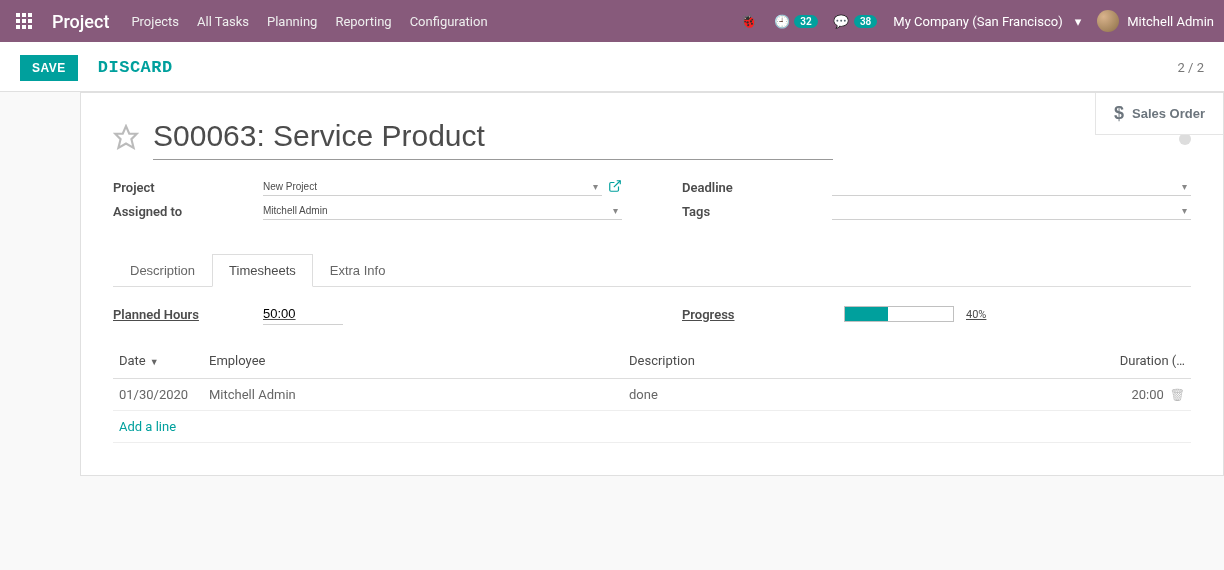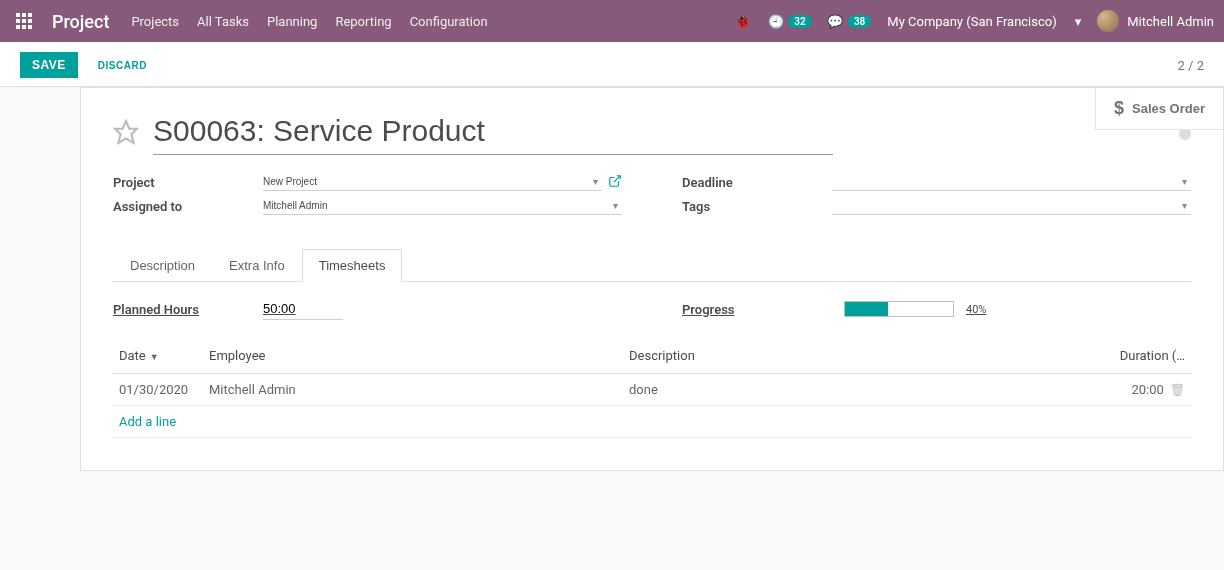--- a/index.html
+++ b/index.html
@@ -10,33 +10,33 @@
 .navbar .apps-icon { width: 28px; display: flex; justify-content: center; cursor: pointer; }
 .navbar .apps-icon svg { fill: #fff; }
 .navbar .brand { font-size: 18px; font-weight: 500; color: #fff; padding: 0 22px 0 14px; }
 .navbar .menu { display: flex; gap: 18px; }
 .navbar .menu a { color: #eee; text-decoration: none; font-size: 13px; cursor: pointer; }
 .navbar .spacer { flex: 1; }
 .navbar .right { display: flex; align-items: center; gap: 16px; }
 .navbar .bug-icon { color: #fff; font-size: 14px; cursor: pointer; }
 .navbar .badge-item { display: flex; align-items: center; gap: 4px; color: #fff; cursor: pointer; }
 .navbar .badge-item .badge { background: #00A09D; color: #fff; border-radius: 8px; padding: 1px 6px; font-size: 10px; font-weight: 600; }
-.navbar .company { color: #fff; font-size: 13px; cursor: pointer; display: flex; align-items: center; gap: 18px; justify-content: space-between; }
+.navbar .company { color: #fff; font-size: 13px; cursor: pointer; display: flex; align-items: center; gap: 12px; justify-content: space-between; }
 .navbar .user { display: flex; align-items: center; gap: 8px; color: #fff; cursor: pointer; }
 .navbar .avatar { width: 22px; height: 22px; border-radius: 50%; background: radial-gradient(circle at 30% 30%, #d9b38c, #8b6f47); }
 
 
 .control-panel { background: #fff; border-bottom: 1px solid #e0e0e0; padding: 10px 20px 8px 20px; }
 .breadcrumb { font-size: 18px; color: #666; margin-bottom: 6px; }
 .breadcrumb a { color: #00A09D; text-decoration: none; cursor: pointer; }
 .breadcrumb .sep { color: #999; margin: 0 6px; }
 .breadcrumb .current { color: #6c757d; }
 .cp-buttons { display: flex; align-items: center; }
 .btn-save { background: #00A09D; color: #fff; border: none; padding: 6px 12px; font-size: 12px; font-weight: 600; cursor: pointer; letter-spacing: 0.5px; }
-.btn-discard { background: transparent; color: #00A09D; border: none; padding: 6px 12px; font-size: 10px; font-weight: 600; cursor: pointer; margin-left: 8px; letter-spacing: 0.5px; }
+.btn-discard { background: transparent; color: #00A09D; border: none; padding: 6px 12px; font-size: 17px; font-weight: 600; cursor: pointer; margin-left: 8px; letter-spacing: 0.5px; font-family: Liberation Mono, monospace; }
 .cp-right { margin-left: auto; color: #777; font-size: 13px; }
 
 
 .form-container { padding: 0px 0px 20px 80px; }
 .sheet { background: #fff; border: 1px solid #e0e0e0; position: relative; }
 .button-box { position: absolute; right: 0; top: 0; border-left: 1px solid #e5e5e5; border-bottom: 1px solid #e5e5e5; }
 .stat-button { display: flex; align-items: center; gap: 8px; padding: 10px 18px; cursor: pointer; background: #fff; border: none; color: #6c757d; font-size: 13px; font-weight: 600; }
 .stat-button .dollar { font-size: 18px; font-weight: bold; color: #6c757d; }
 .sheet-body { padding: 24px 32px 16px 32px; }
 .title-row { display: flex; align-items: center; gap: 14px; margin-bottom: 18px; }
@@ -191,22 +191,22 @@
             <div class="field-widget">
               <input value="" style="">
               <span class="caret">▾</span>
             </div>
           </div>
         </div>
       </div>
 
       <div class="tabs">
         <button class="tab">Description</button>
+        <button class="tab active">Timesheets</button>
         <button class="tab">Extra Info</button>
-        <button class="tab active">Timesheets</button>
       </div>
 
       <div class="tab-content">
         <div class="tab-row">
           <div class="tab-col">
             <div class="field-label">Planned Hours</div>
             <input class="planned-input" value="50:00" style="">
           </div>
           <div class="tab-col">
             <div class="progress-wrap">

